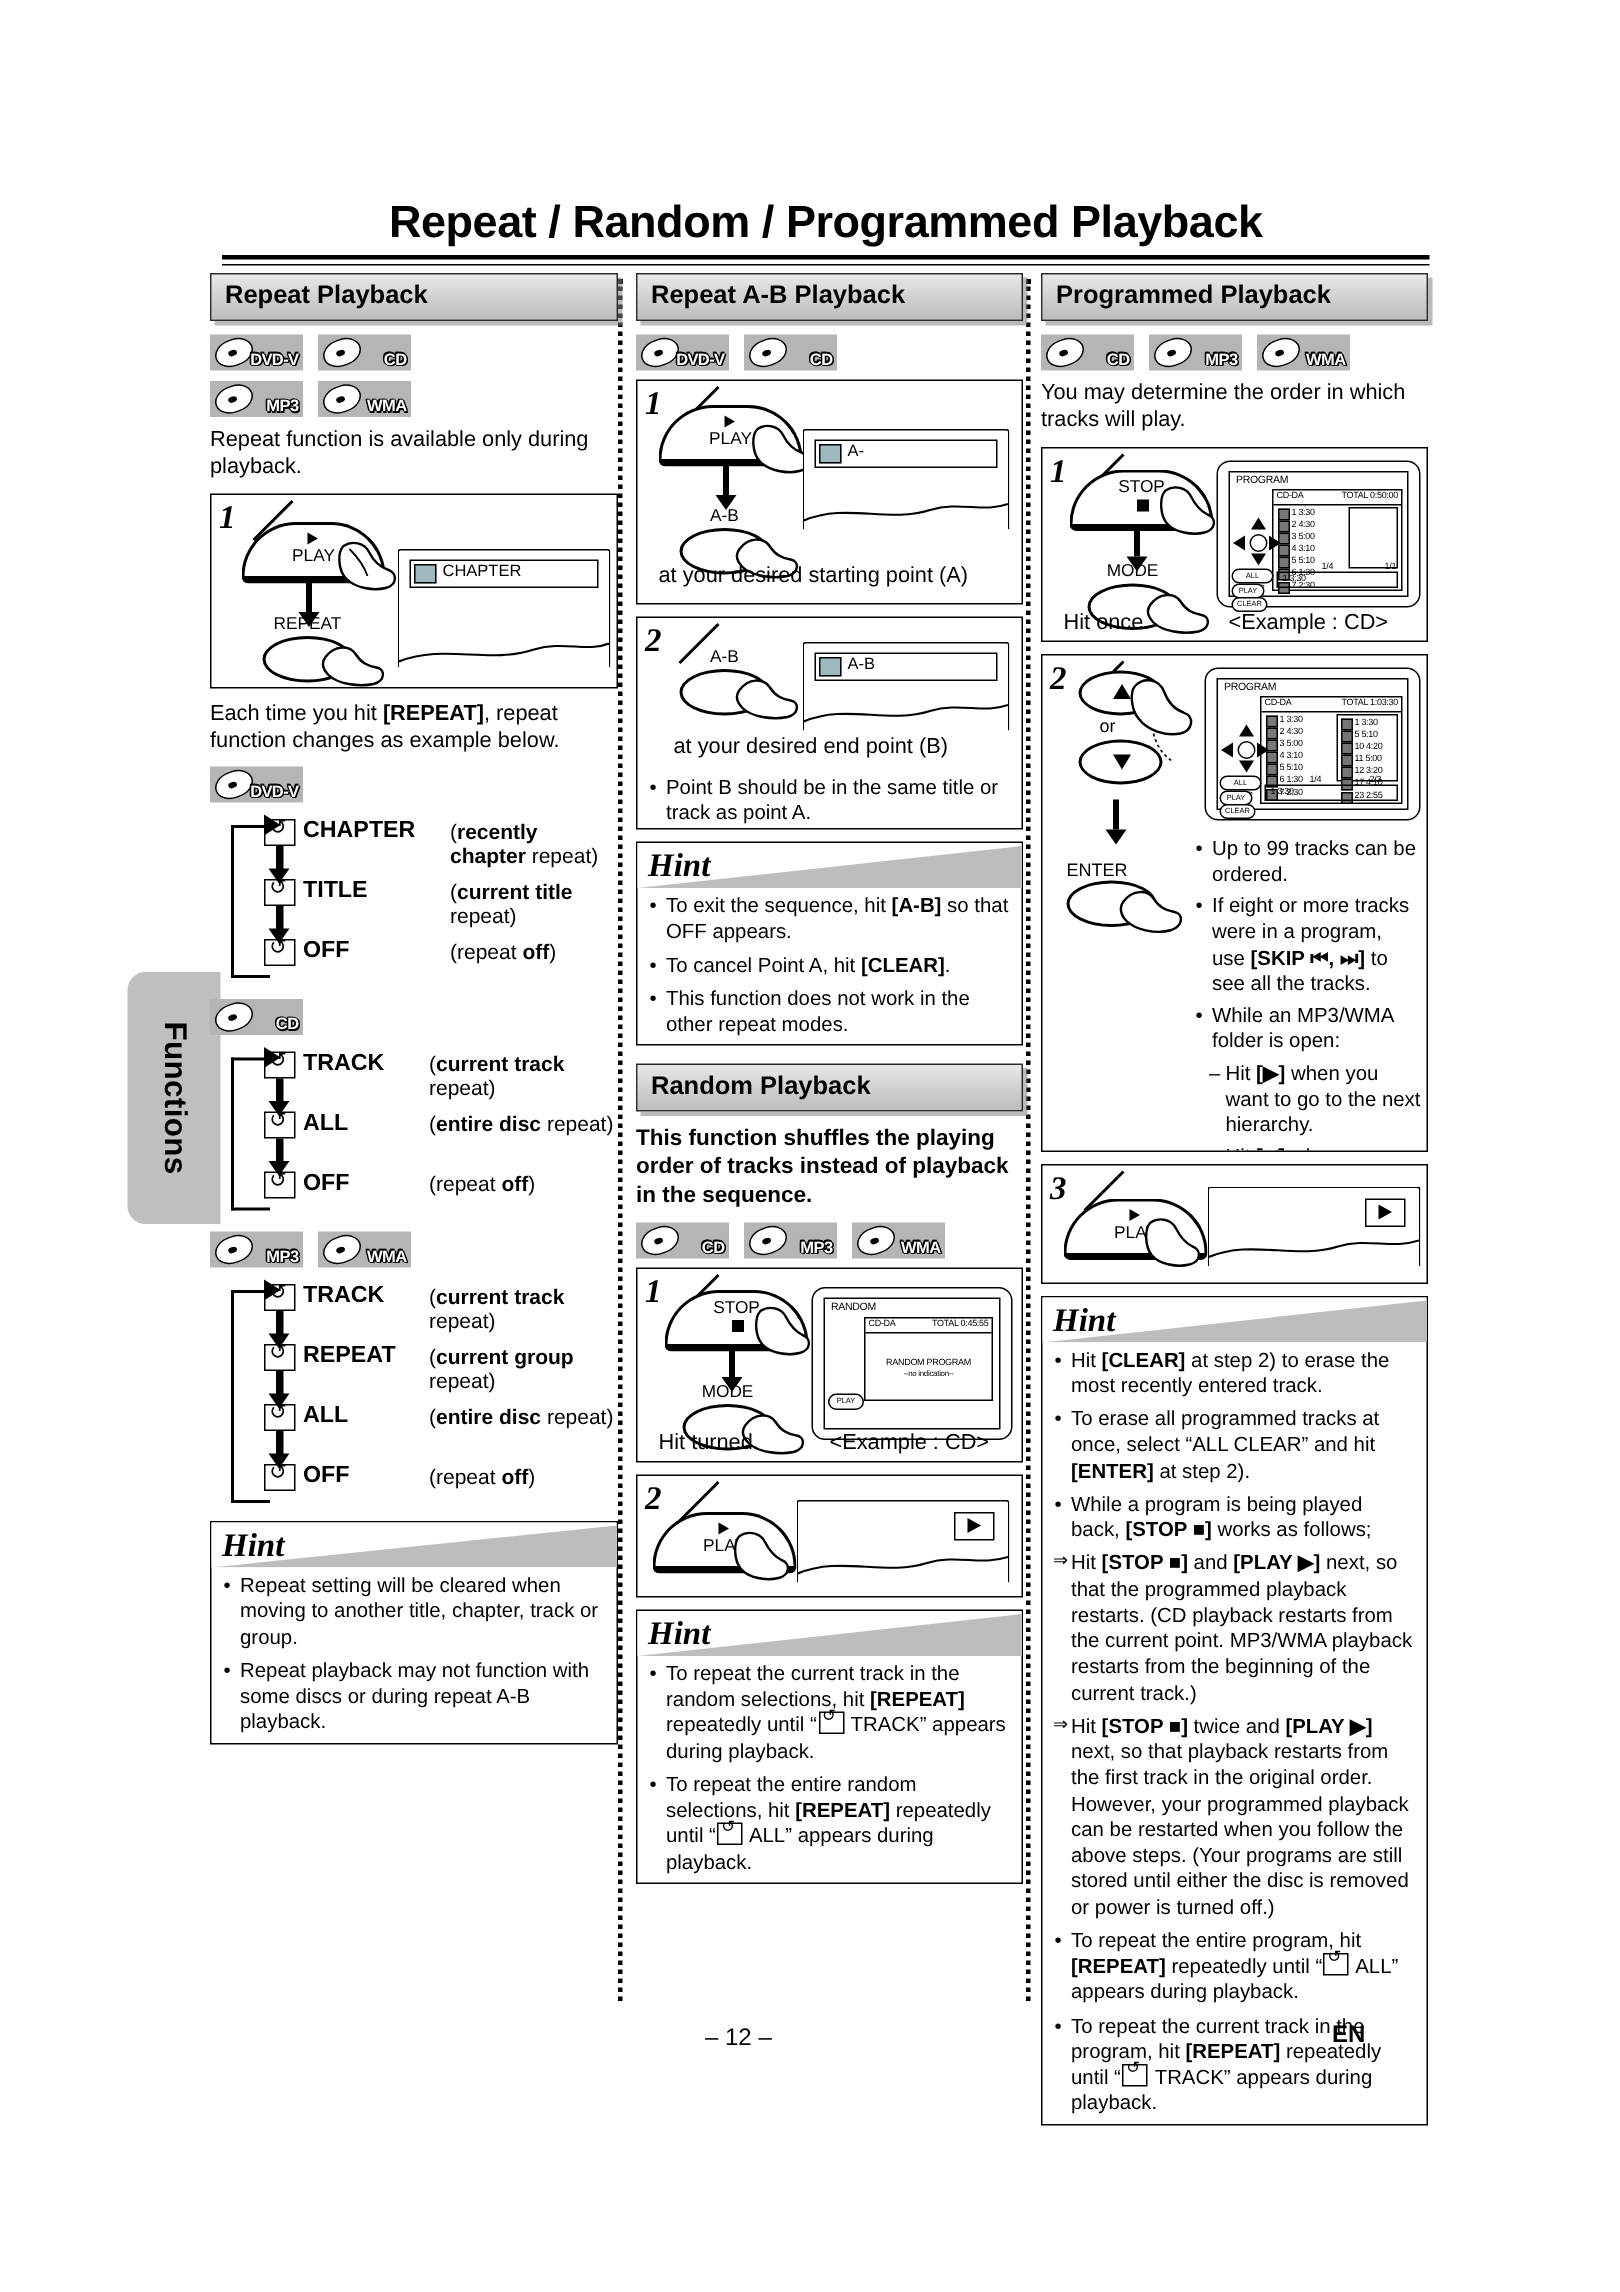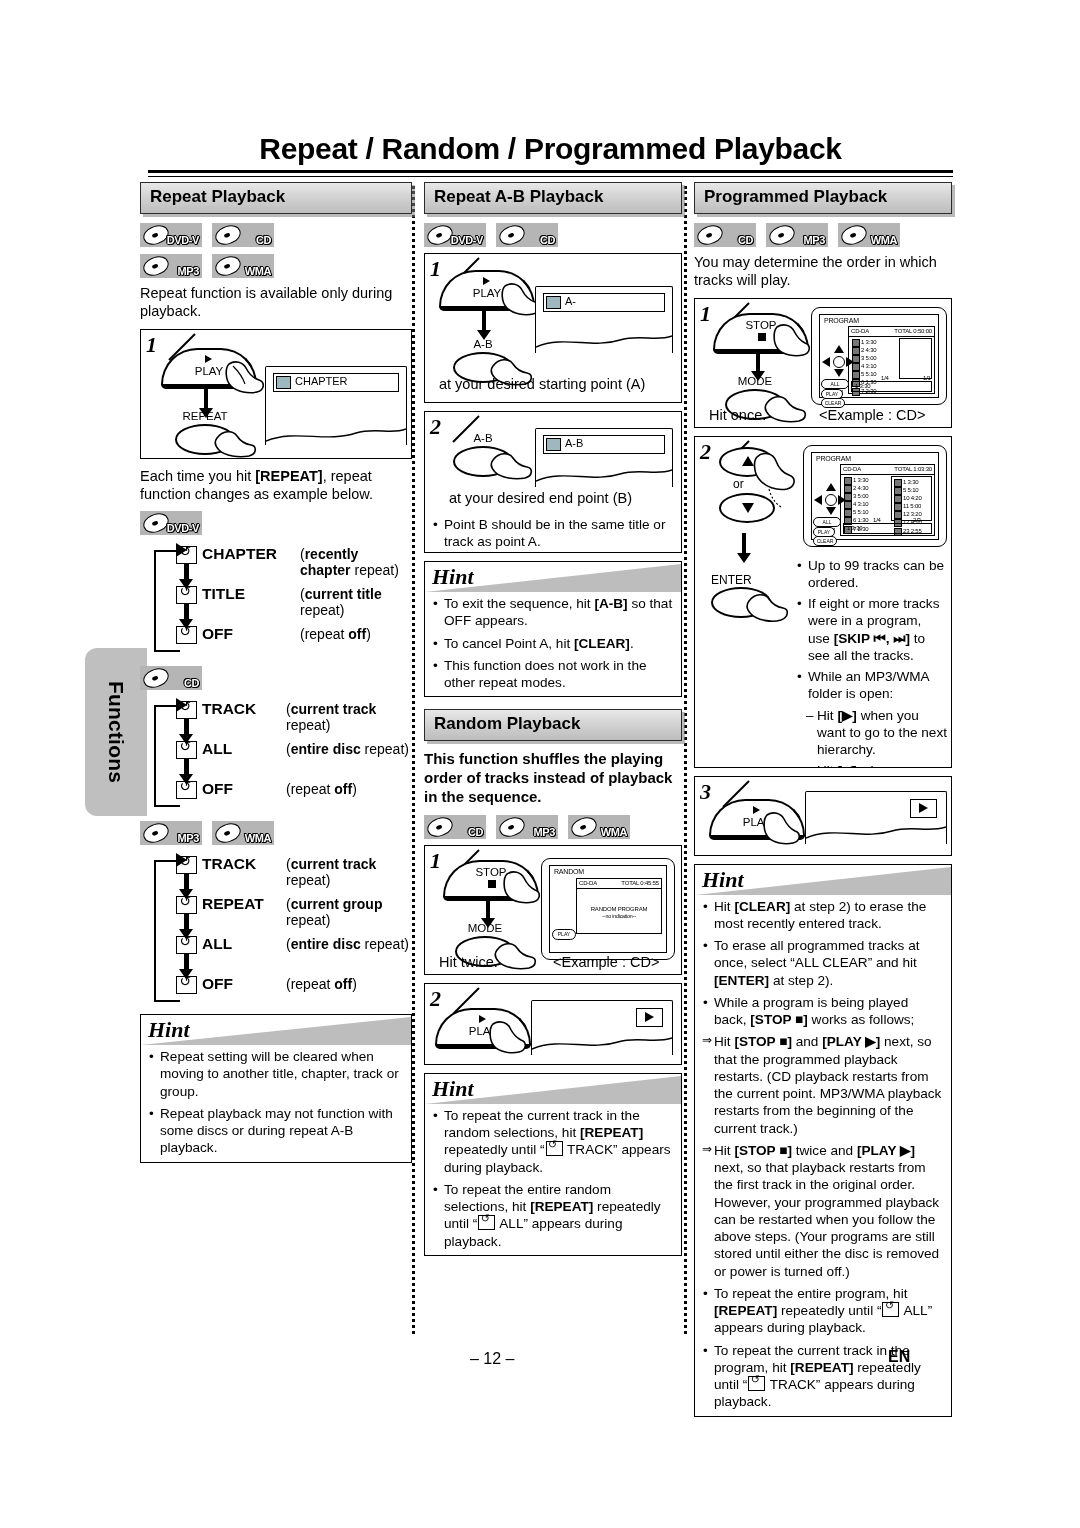--- a/index.html
+++ b/index.html
@@ -578,21 +578,21 @@
       <div class="arrow-down" style="left:56px;top:52px;">
           <i></i>
           <b></b>
         </div>
       <div class="btn-oval btn-round" style="left:30px;top:90px;">
         <div class="t">MODE</div>
       </div>
       <svg class="hand" style="left:68px;top:92px;" width="46" height="32" viewBox="0 0 46 32">
         <path d="M4,12 C10,4 20,4 24,10 C28,16 32,18 38,19 C44,20 44,28 36,30 C26,32 12,30 6,24 C2,20 1,16 4,12 Z" fill="#fff" stroke="#000" stroke-width="1.6"></path>
       </svg>
-      <div class="caption" style="left:14px;top:108px;">Hit twice.</div>
+      <div class="caption" style="left:14px;top:108px;">Hit turned.</div>
 
       <div class="tv" style="left:116px;top:12px;width:132px;height:100px;">
         <div class="tvinner">
           <div class="tvlabel">RANDOM</div>
           <div class="tvbox" style="left:26px;top:12px;right:4px;bottom:18px;">
             <div class="tvrowhead">
               <div class="tiny" style="position:absolute;left:2px;top:0;">CD-DA</div>
               <div class="tiny" style="position:absolute;right:2px;top:0;">TOTAL 0:45:55</div>
             </div>
             <div class="tiny" style="position:absolute;left:0;right:0;top:26px;text-align:center;">RANDOM PROGRAM</div>

